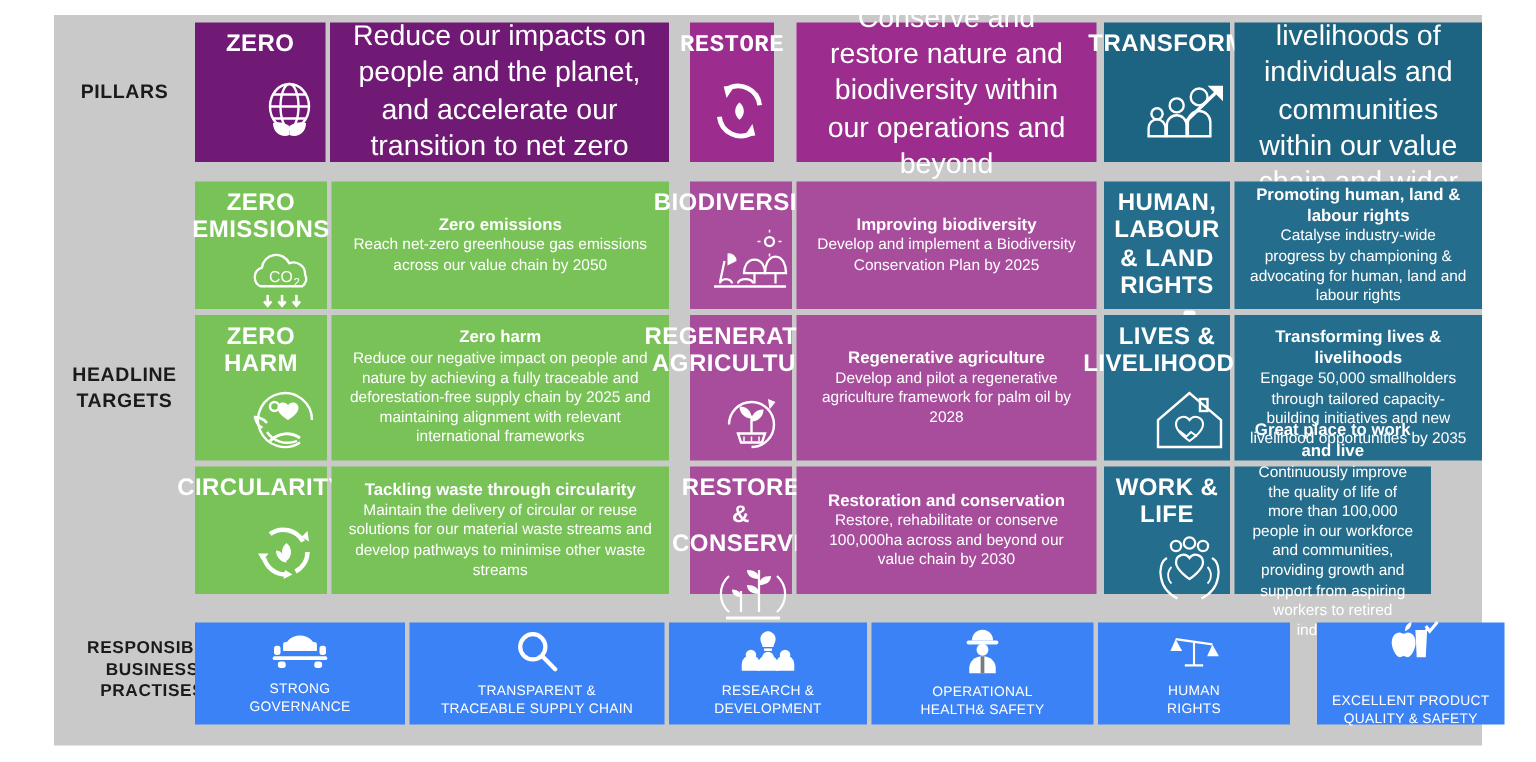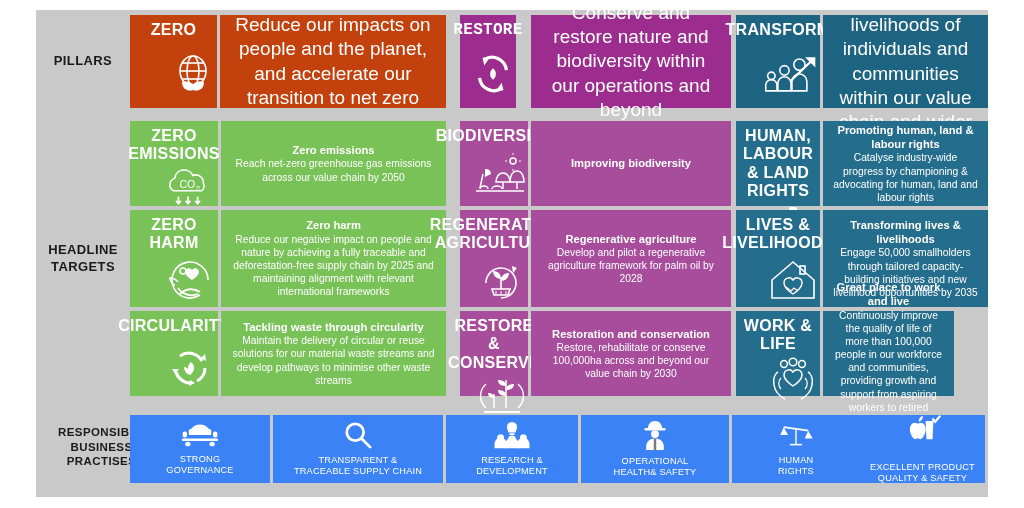--- a/index.html
+++ b/index.html
@@ -51,21 +51,21 @@
     display: flex; flex-direction: column;
     align-items: center; justify-content: center;
     color: #ffffff;
     text-align: center;
     padding: 4px 10px;
     line-height: 1.28;
   }
   .textcell .hd { font-weight: bold; }
 
   
-  .c-green      { background: #c2410c; }
+  .c-green      { background: #701a75; }
   .c-green-lt   { background: #79c257; }
   .c-purple     { background: #9d2c8f; }
   .c-purple-lt  { background: #a84c9c; }
   .c-blue       { background: #1d6382; }
   .c-blue-lt    { background: #256d8c; }
   .c-grey       { background: #3b82f6; }
 
   
   .pillars-label { left: 0; top: 0; width: 94px; height: 103px; font-size: 13px; }
   .rbp-label     { left: 0; top: 0; width: 94px; height: 82px;  font-size: 11.5px; padding-left: 37px; }
@@ -237,20 +237,21 @@
           <path d="M45 18 c-5 0 -7 6 -7 11 h14 c0 -5 -2 -11 -7 -11 z"></path>
           <path d="M45 29 v7"></path>
           <path d="M4 38 h48" stroke-width="1.6"></path>
           <path d="M8 36 a4 3 0 0 1 8 0"></path>
           <path d="M20 36 a5 3 0 0 1 10 0"></path>
         </svg>
       </div>
     </div>
     <div class="textcell c-purple-lt tgt-text" style="position:absolute; left:495px; top:4px; width:200px; height:85px;">
       <span class="hd">Improving biodiversity</span>
+      <span>Develop and implement a Biodiversity Conservation Plan by 2025</span>
     </div>
 
     <div style="position:absolute; left:424px; top:93px; width:68px; height:97px;" class="icocell c-purple-lt">
       <div class="cap">REGENERATIVE AGRICULTURE</div>
       <div class="icowrap">
         <svg width="54" height="50" viewBox="0 0 54 50" fill="none" stroke="#fff" stroke-width="1.6">
           <path d="M12 28 A15 15 0 1 1 27 43"></path>
           <path d="M38 11 l5 2 l-4 5 z" fill="#fff" stroke="none"></path>
           <path d="M27 22 v12"></path>
           <path d="M27 24 C22 24 19 20 19 16 C25 16 27 20 27 24 Z" fill="#fff" stroke="none"></path>
@@ -424,21 +425,21 @@
           <path d="M5 7 L33 11" stroke-width="1.8"></path>
           <path d="M19 9 v18"></path>
           <path d="M12 27 h14" stroke-width="1.8"></path>
           <path d="M5 7 l-4 9 h9 z" fill="#fff" stroke="none"></path>
           <path d="M33 11 l-4 9 h9 z" fill="#fff" stroke="none"></path>
         </svg>
       </span>
       <span class="lbl">HUMAN<br>RIGHTS</span>
     </div>
 
-    <div class="rbp-tile c-grey" style="position:absolute; left:824px; top:9px; width:158px; height:68px; max-width:125px;gap:16px;">
+    <div class="rbp-tile c-grey" style="position:absolute; left:842px; top:9px; width:158px; height:68px; max-width:125px;gap:16px;">
       <span>
         <svg width="38" height="26" viewBox="0 0 42 30" fill="#fff">
           <path d="M12 10 c-4 0 -7 4 -6 10 c1 5 4 9 6 9 c1 0 2 -1 3 -1 c1 0 2 1 3 1 c2 0 5 -4 6 -9 c1 -6 -2 -10 -6 -10 c-1 0 -2 1 -3 1 c-1 0 -2 -1 -3 -1 z"></path>
           <path d="M16 9 c0 -4 2 -6 5 -7 c0 4 -2 6 -5 7 z"></path>
           <path d="M24 8 h9 l-1 21 h-7 z"></path>
           <path d="M30 12 l4 -6" stroke="#fff" stroke-width="2" fill="none"></path>
           <path d="M32 5 l3 4 l6 -7" stroke="#fff" stroke-width="2.4" fill="none"></path>
         </svg>
       </span>
       <span class="lbl">EXCELLENT PRODUCT<br>QUALITY &amp; SAFETY</span>

